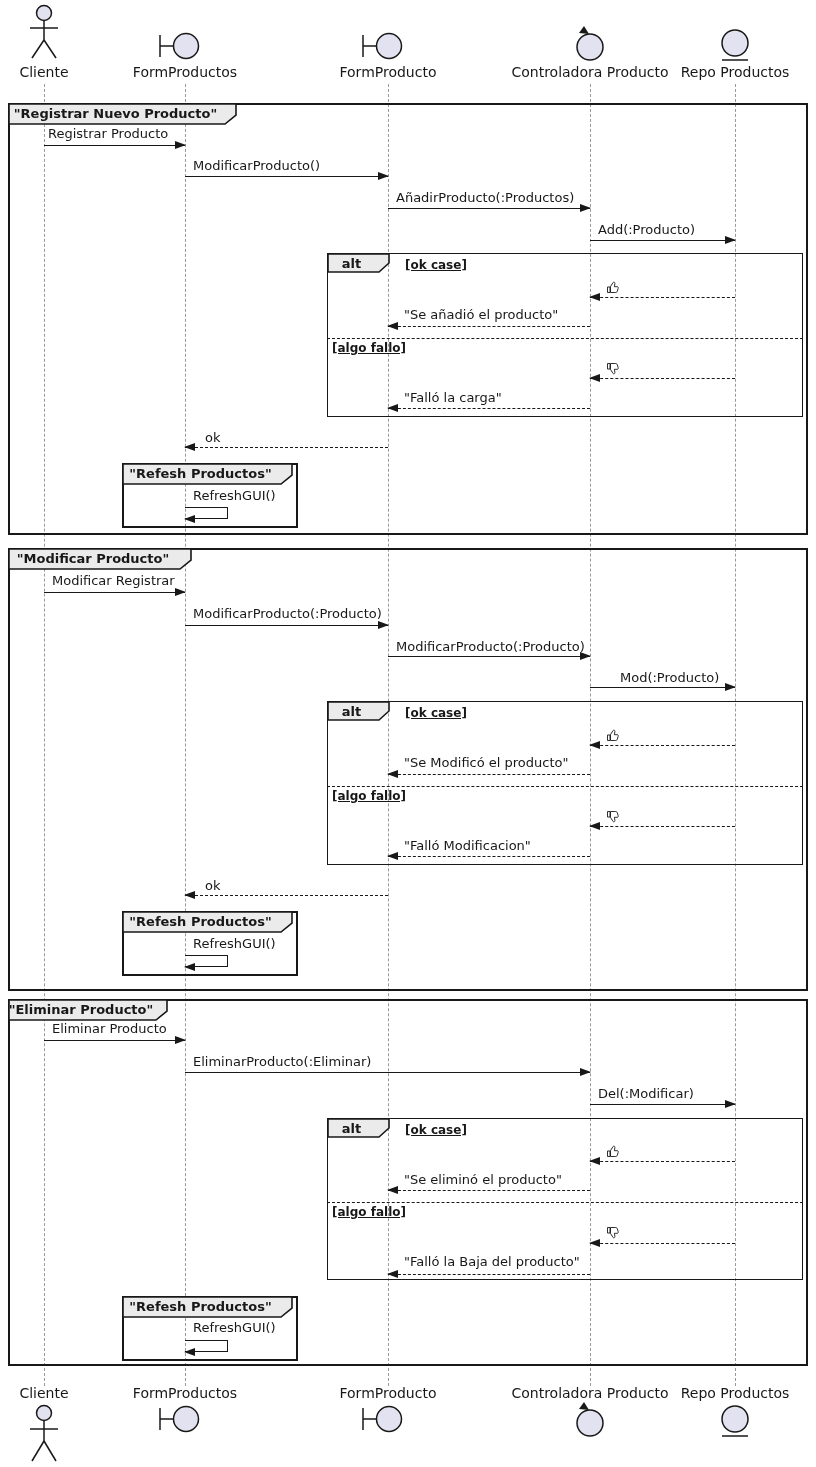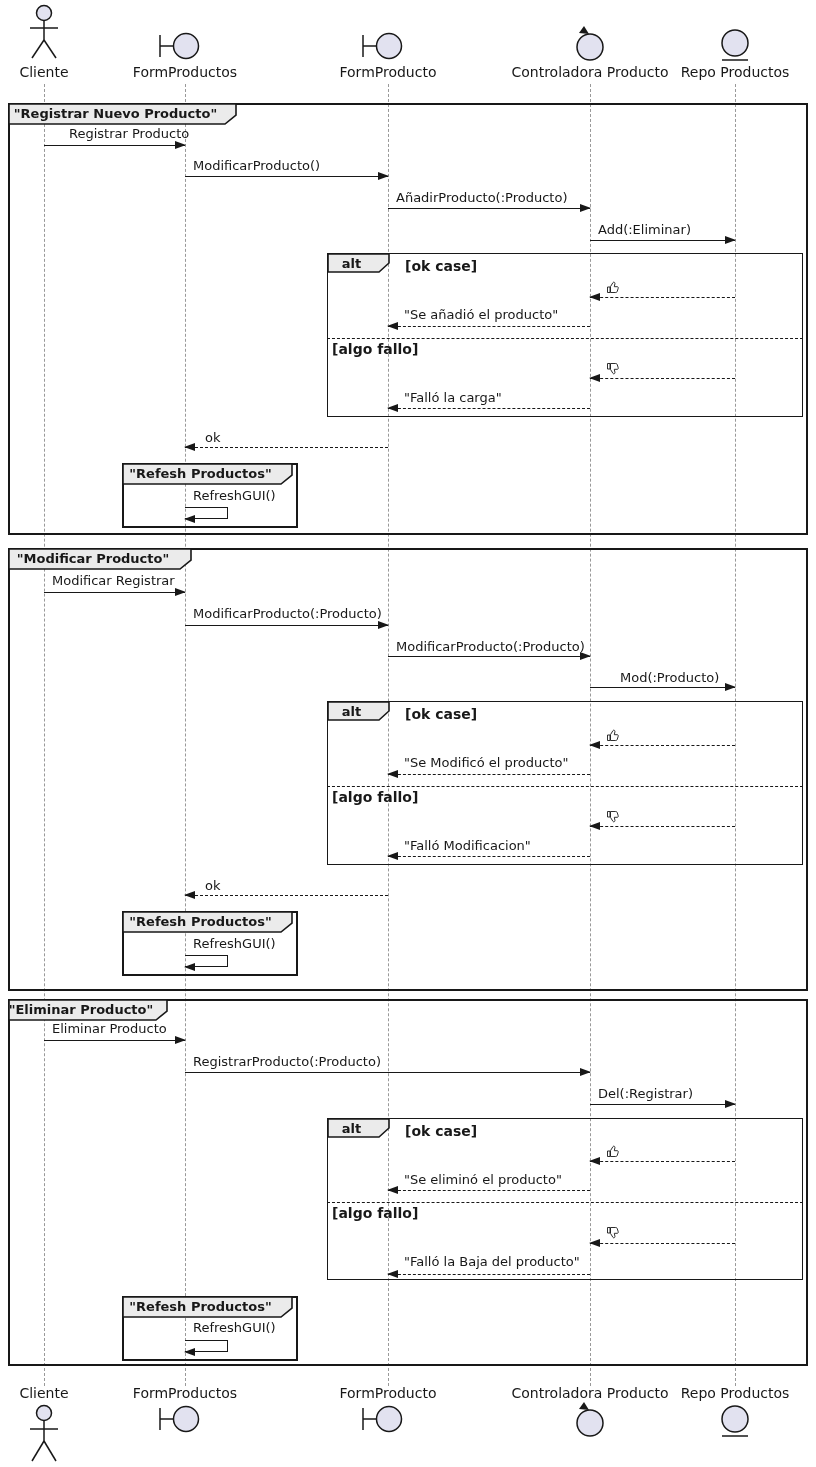--- a/index.html
+++ b/index.html
@@ -9,21 +9,21 @@
   .lifeline{position:absolute;top:84px;height:1302px;width:0;border-left:1px dashed #999;}
   .plabel{font-size:14px;text-align:center;white-space:nowrap;}
   .mlbl{font-size:13px;white-space:nowrap;}
   .frame{position:absolute;border:2px solid #181818;background:transparent;box-sizing:border-box;}
   .altframe{position:absolute;border:1.5px solid #181818;box-sizing:border-box;}
   .subframe{position:absolute;border:2px solid #181818;box-sizing:border-box;}
   .tab svg{display:block;}
   .tabp{fill:#EBEBEB;stroke:#181818;stroke-width:1.6;}
   .tabtxt{position:absolute;left:0;top:2.5px;right:14px;text-align:center;font-weight:bold;
           font-size:13px;white-space:nowrap;}
-  .guard{position:absolute;font-weight:bold;font-size:14px;white-space:nowrap;}
+  .guard{position:absolute;font-weight:bold;font-size:12px;white-space:nowrap;text-decoration:underline;}
   .arr{position:absolute;height:0;border-top:1.3px solid #181818;}
   .arr.dash{border-top:1.1px dashed #181818;}
   .ah{position:absolute;width:0;height:0;border-top:4.5px solid transparent;border-bottom:4.5px solid transparent;top:-5px;}
   .ah.r{right:-1px;border-left:11px solid #181818;}
   .ah.l{left:-1px;border-right:11px solid #181818;}
   .selfa{position:absolute;border:1.3px solid #181818;border-left:none;box-sizing:border-box;}
   .selfa .ah{top:auto;bottom:-5px;}
   .divid{position:absolute;height:0;border-top:1px dashed #181818;}
   .icon-stroke{stroke:#181818;fill:none;stroke-width:1.5;}
   .icon-fill{fill:#E2E2F0;stroke:#181818;stroke-width:1.5;}
@@ -75,36 +75,36 @@
   <div class="plabel abs" style="left:675px;top:64px;width:120px">Repo Productos</div>
 
   <div class="frame" style="left:8px;top:103px;width:800px;height:432px"></div>
   <div class="tab abs" style="left:8px;top:103px;width:229px;height:22px">
     <svg width="229" height="22">
         <path d="M1,1 H228 V12 L217,21 H1 Z" class="tabp"></path>
       </svg>
     <div class="tabtxt">"Registrar Nuevo Producto"</div>
   </div>
 
-  <div class="mlbl abs" style="left:69px;top:126px">Registrar Producto</div>
+  <div class="mlbl abs" style="left:48px;top:126px">Registrar Producto</div>
   <div class="arr abs" style="left:44px;top:145px;width:141px">
       <i class="ah r"></i>
     </div>
 
   <div class="mlbl abs" style="left:193px;top:158px">ModificarProducto()</div>
   <div class="arr abs" style="left:185px;top:176px;width:203px">
       <i class="ah r"></i>
     </div>
 
-  <div class="mlbl abs" style="left:396px;top:190px">AñadirProducto(:Producto)</div>
+  <div class="mlbl abs" style="left:396px;top:190px">AñadirProducto(:Productos)</div>
   <div class="arr abs" style="left:388px;top:208px;width:202px">
       <i class="ah r"></i>
     </div>
 
-  <div class="mlbl abs" style="left:598px;top:222px">Add(:Eliminar)</div>
+  <div class="mlbl abs" style="left:598px;top:222px">Add(:Producto)</div>
   <div class="arr abs" style="left:590px;top:240px;width:145px">
       <i class="ah r"></i>
     </div>
 
   <div class="altframe" style="left:327px;top:253px;width:476px;height:164px"></div>
   <div class="tab abs" style="left:327px;top:253px;width:63px;height:20px">
     <svg width="63" height="20">
         <path d="M1,1 H62 V10 L52,19 H1 Z" class="tabp"></path>
       </svg>
     <div class="tabtxt">alt</div>
@@ -246,26 +246,26 @@
         <path d="M1,1 H159 V12 L148,21 H1 Z" class="tabp"></path>
       </svg>
     <div class="tabtxt">"Eliminar Producto"</div>
   </div>
 
   <div class="mlbl abs" style="left:52px;top:1021px">Eliminar Producto</div>
   <div class="arr abs" style="left:44px;top:1040px;width:141px">
       <i class="ah r"></i>
     </div>
 
-  <div class="mlbl abs" style="left:193px;top:1054px">RegistrarProducto(:Producto)</div>
+  <div class="mlbl abs" style="left:193px;top:1054px">EliminarProducto(:Eliminar)</div>
   <div class="arr abs" style="left:185px;top:1072px;width:405px">
       <i class="ah r"></i>
     </div>
 
-  <div class="mlbl abs" style="left:598px;top:1086px">Del(:Registrar)</div>
+  <div class="mlbl abs" style="left:598px;top:1086px">Del(:Modificar)</div>
   <div class="arr abs" style="left:590px;top:1104px;width:145px">
       <i class="ah r"></i>
     </div>
 
   <div class="altframe" style="left:327px;top:1118px;width:476px;height:162px"></div>
   <div class="tab abs" style="left:327px;top:1118px;width:63px;height:20px">
     <svg width="63" height="20">
         <path d="M1,1 H62 V10 L52,19 H1 Z" class="tabp"></path>
       </svg>
     <div class="tabtxt">alt</div>

